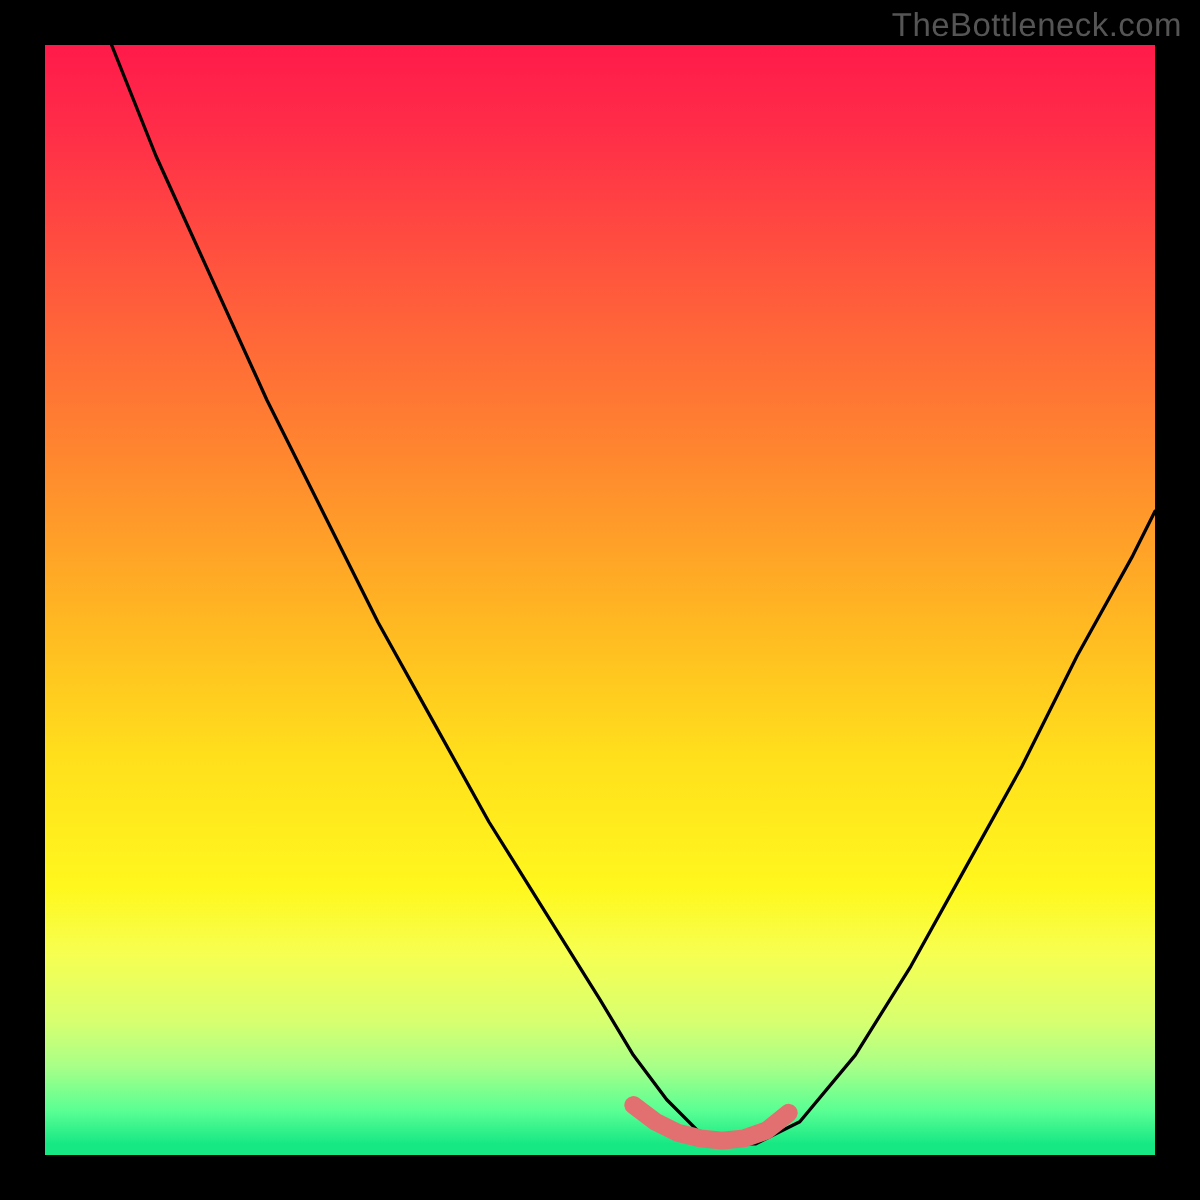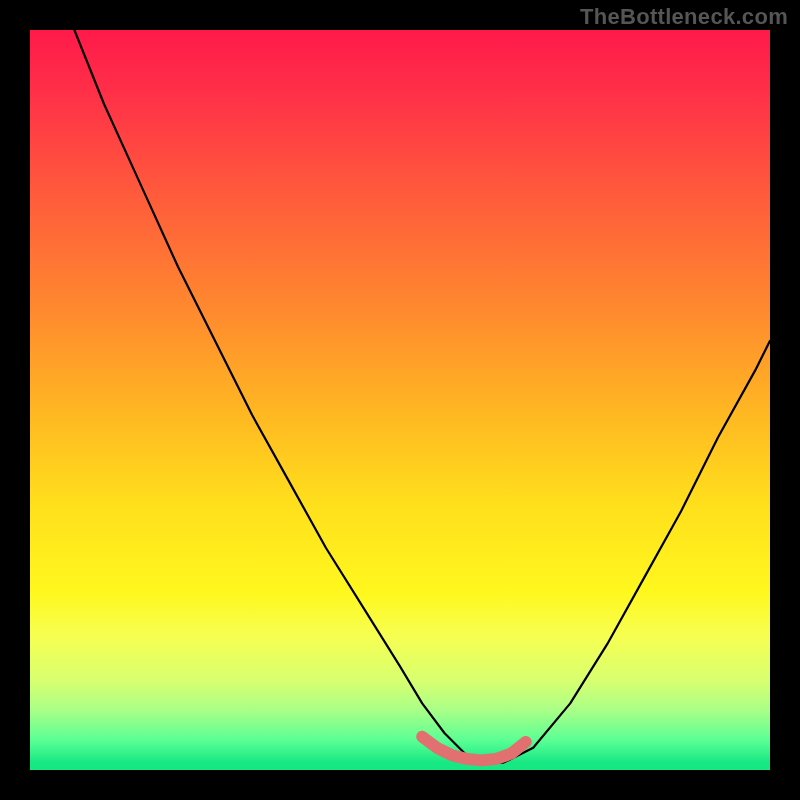--- a/index.html
+++ b/index.html
@@ -40,21 +40,21 @@
       #17e884 99%,
       #16e884 100%
     );
   }
   .watermark {
     position: absolute;
     top: 4px;
     right: 12px;
     color: #555;
     font-size: 22px;
-    font-weight: 700;
+    font-weight: 400;
     letter-spacing: 0.3px;
     user-select: none;
   }
   svg.overlay {
     position: absolute;
     inset: 0;
     width: 100%;
     height: 100%;
     pointer-events: none;
   }

